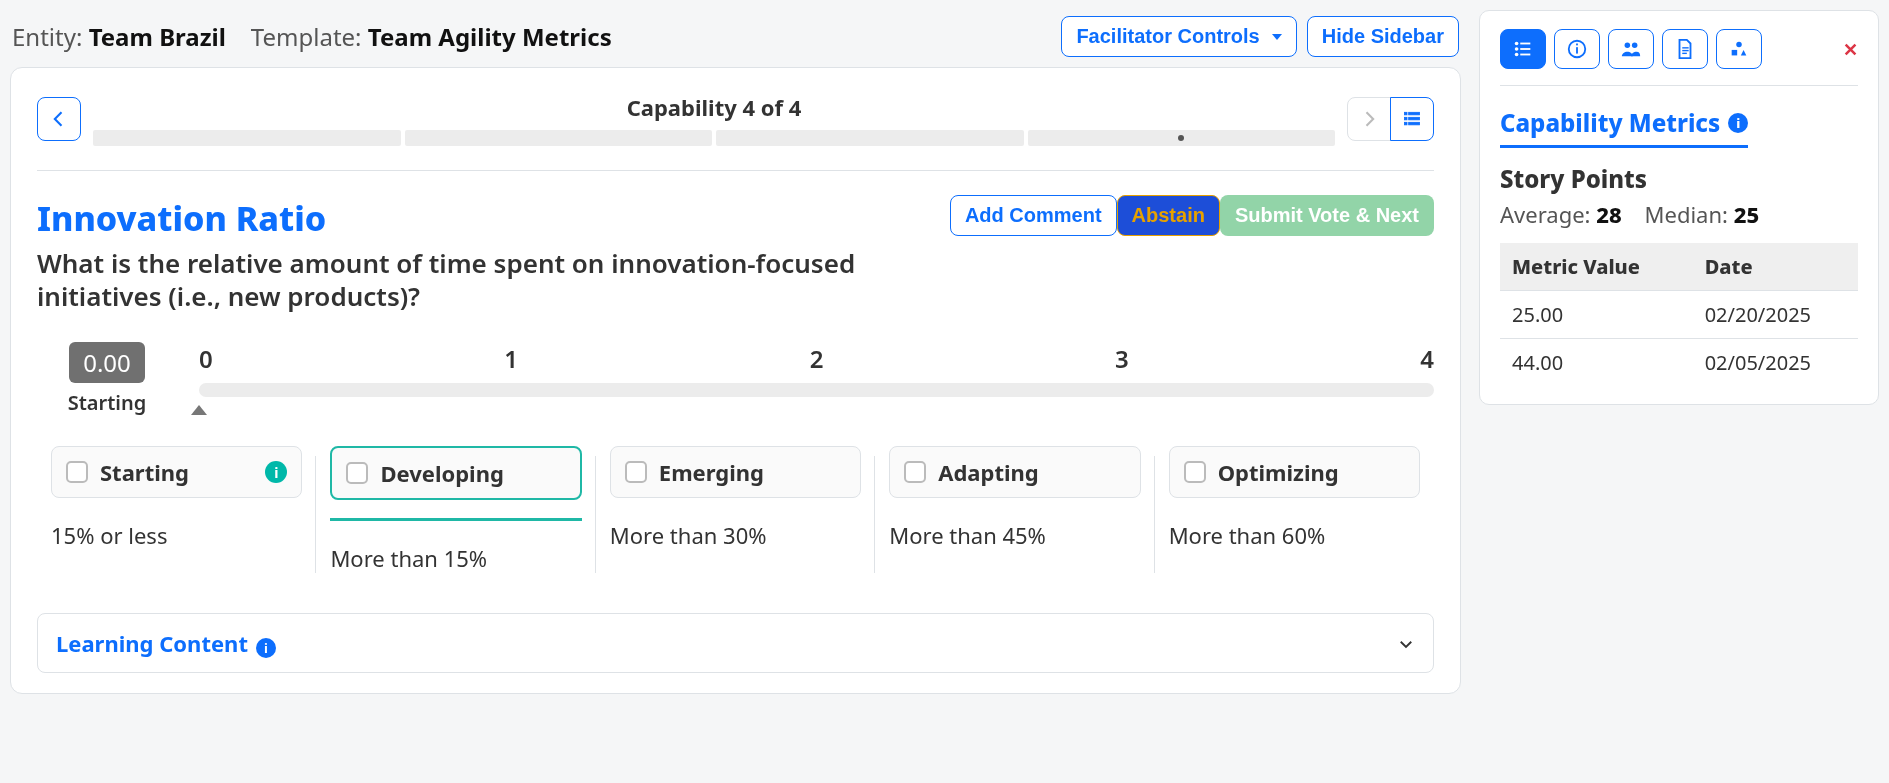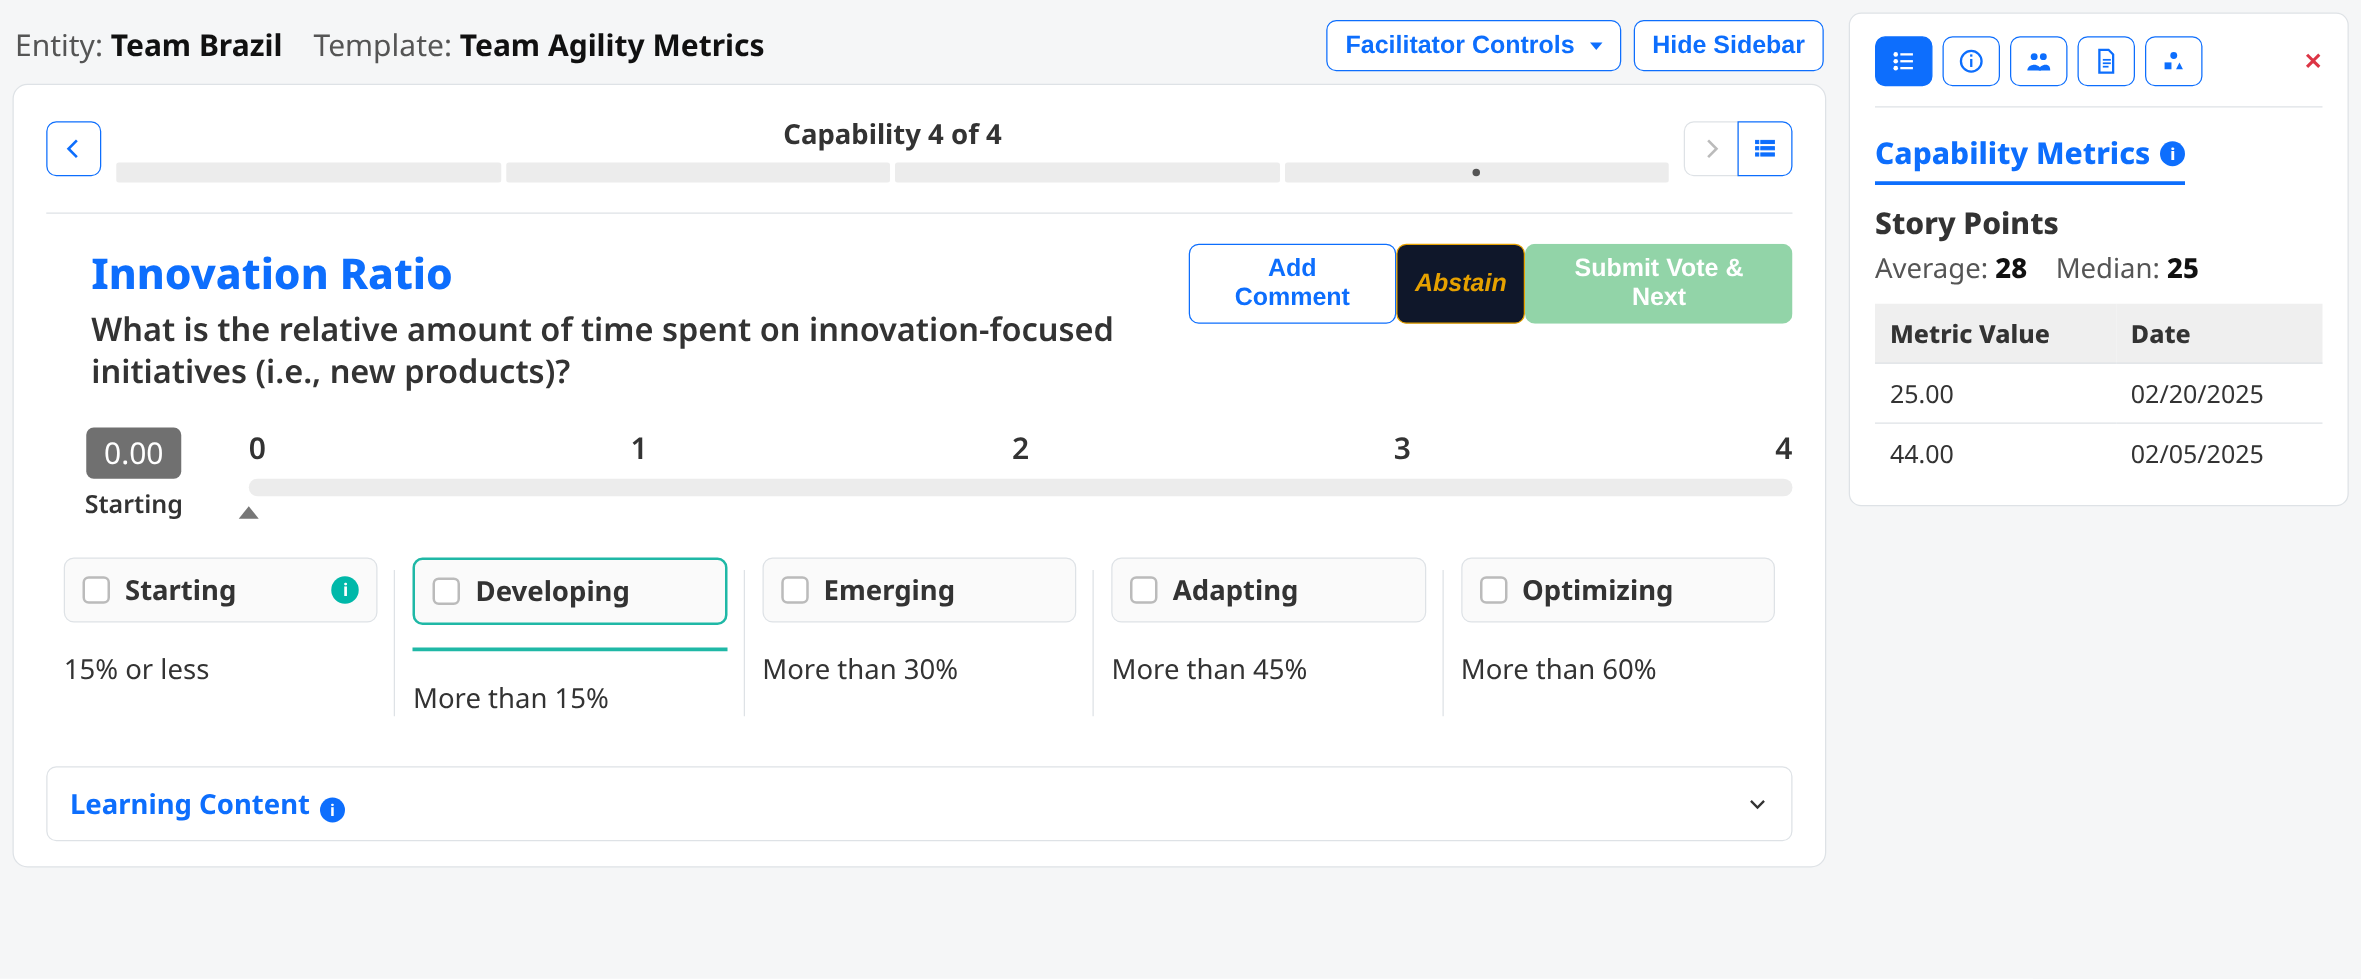--- a/index.html
+++ b/index.html
@@ -27,21 +27,21 @@
   .wrap { display: flex; gap: 18px; align-items: flex-start; max-width: 1889px;}
   .main-col { flex: 1; }
   .sidebar-col { width: 400px; background: #fff; border: 1px solid var(--gray-border); border-radius: 10px; padding: 18px 20px; }
 
   .topbar { display: flex; align-items: center; padding: 6px 2px 10px; }
   .topbar .meta { font-size: 24px; color: var(--gray-text); }
   .topbar .meta b { color: #111; font-weight: 700; }
   .topbar .controls { margin-left: auto; display: flex; gap: 10px; }
   .btn { display:inline-flex; align-items:center; gap:6px; padding: 8px 14px; border-radius: 8px; border: 1px solid transparent; cursor:pointer; font-size:20px; font-weight:600;}
   .btn-outline-blue { background:#fff; border-color: var(--blue); color: var(--blue); }
-  .btn-outline-amber{ background:#0f172a; border-color: var(--amber); color: var(--amber); font-style: italic; }
+  .btn-outline-amber{ background:#1d4ed8; border-color: var(--amber); color: var(--amber); }
   .btn-green { background: var(--green); color: #fff; }
   .caret-down::after { content:""; display:inline-block; border-left:5px solid transparent; border-right:5px solid transparent; border-top:6px solid currentColor; margin-left:6px; vertical-align:middle;}
 
   .card { background:#fff; border:1px solid var(--gray-border); border-radius:12px; padding: 24px 26px 20px; }
 
   .nav-row { display:flex; align-items:center; gap:12px; }
   .icon-btn { width:44px; height:44px; border-radius:8px; border:1px solid var(--blue); background:#fff; color:var(--blue); display:inline-flex; align-items:center; justify-content:center; cursor:pointer;}
   .icon-btn.disabled { border-color: var(--gray-border); color:#bbb; cursor:default;}
   .icon-btn svg { width:20px; height:20px; stroke: currentColor; }
   .icon-btn-group { display:flex; }
@@ -49,21 +49,21 @@
   .icon-btn-group .icon-btn:last-child{ border-top-left-radius:0;border-bottom-left-radius:0; margin-left:-1px;}
 
   .progress-wrap { flex:1; text-align:center;}
   .progress-title { font-weight:700; font-size:22px; margin-bottom:8px;}
   .segments { display:flex; gap:4px; }
   .seg { flex:1; height:16px; background:#ececec; border-radius:2px; position:relative;}
   .seg .dot { position:absolute; left:50%; top:50%; width:6px; height:6px; background:#555; border-radius:50%; transform:translate(-50%,-50%);}
 
   .divider { border:none; border-top:1px solid var(--gray-border); margin:24px 0;}
 
-  .title-row { display:flex; align-items:flex-start; gap:16px;margin-left:36px;}
+  .title-row { display:flex; align-items:flex-start; gap:16px;}
   .cap-title { color: var(--blue); font-size:34px; font-weight:800; margin:0 0 6px;}
   .cap-desc { font-size:26px; font-weight:600; max-width:820px; line-height:1.25;}
   .title-actions { margin-left:auto; display:flex; gap:0;padding-left:43px;}
 
   .slider-area { margin-top:30px; display:flex; gap:22px; align-items:flex-start;}
   .current-col { width:140px; text-align:center;}
   .current-badge { background:#707070; color:#fff; font-weight:400; padding:4px 14px; border-radius:6px; font-size:24px; display:inline-block;}
   .current-label { font-size:20px; font-weight:600; margin-top:6px;}
   .slider-col { flex:1; position:relative;}
   .ticks { display:flex; justify-content:space-between; font-size:24px; font-weight:600;}

